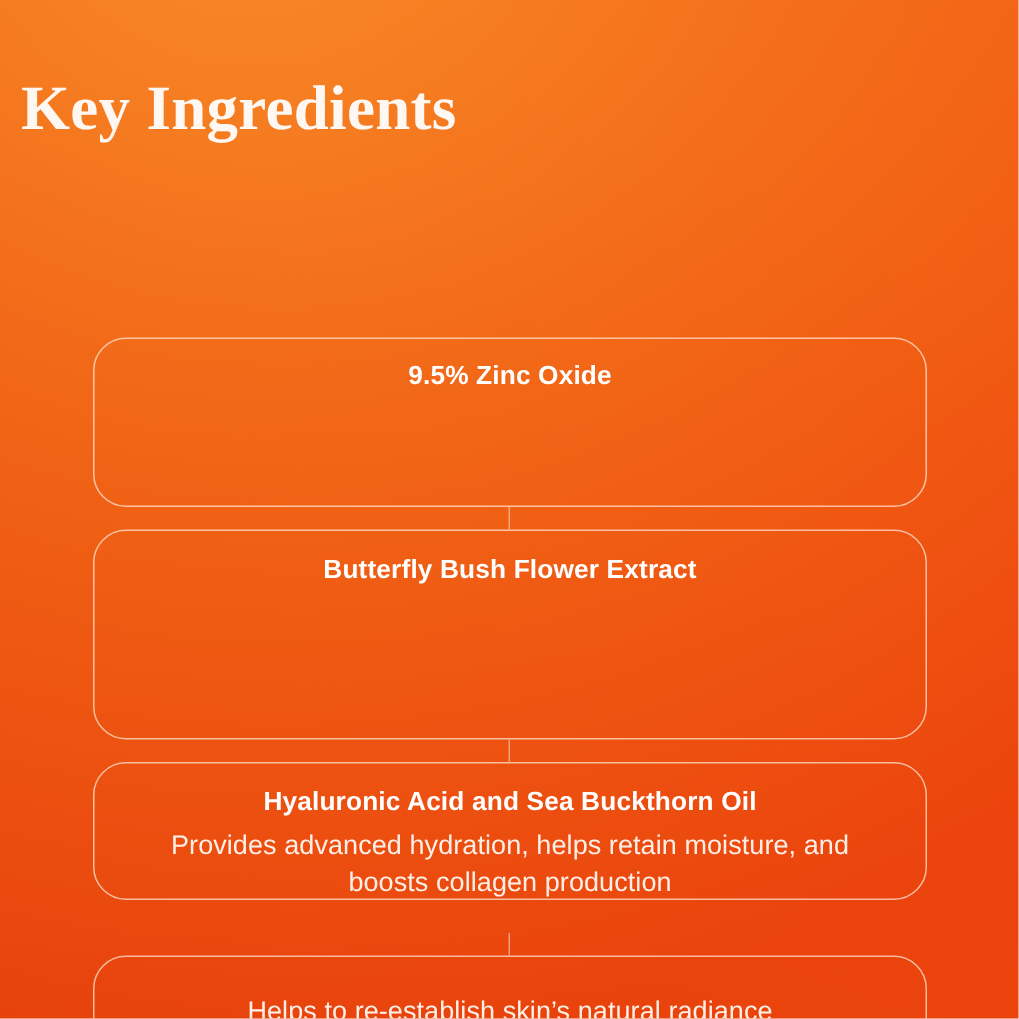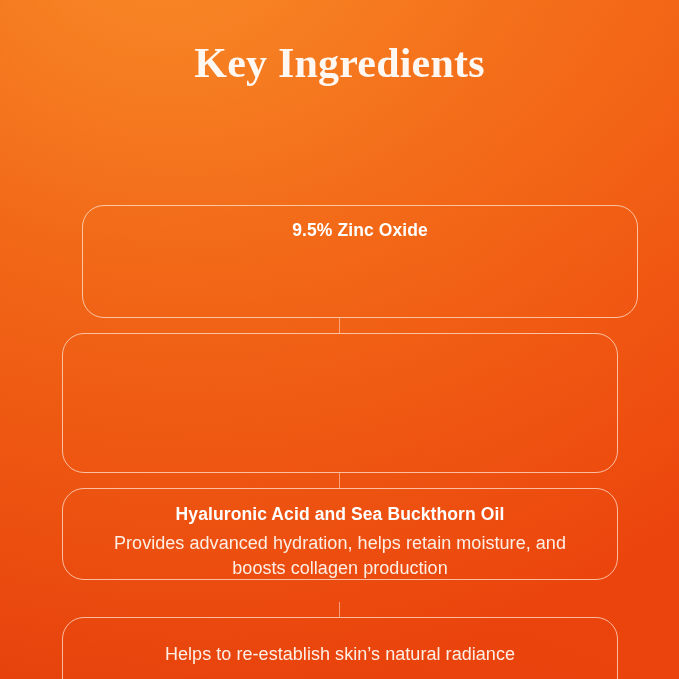--- a/index.html
+++ b/index.html
@@ -36,23 +36,22 @@
     position: absolute;
     inset: 0;
     pointer-events: none;
     background:
       linear-gradient(200deg, rgba(255,150,40,0.12) 0%, rgba(255,150,40,0.0) 34%, rgba(205,50,6,0.10) 80%, rgba(196,46,5,0.16) 100%);
   }
 
   .title {
     position: relative;
     z-index: 2;
-    margin: 4px;
+    margin: 14px;
     padding-top: 36px;
-    text-align: center;
     font-family: "Liberation Serif", serif;
     font-weight: 700;
     font-size: 42px;
     line-height: 1.1;
     color: #FFF7F1;
     letter-spacing: 0.2px;
   }
 
   .cards {
     position: relative;
@@ -98,21 +97,21 @@
     margin: 0;
     font-family: "Liberation Sans", sans-serif;
     font-weight: 400;
     font-size: 18px;
     line-height: 1.40;
     color: #FDEFE6;
     letter-spacing: 0.05px;
   }
 
   
-  .card-1 { top: 115px;  height: 113px; padding-top: 13px; margin-left: 20px; }
+  .card-1 { top: 115px;  height: 113px; padding-top: 13px; }
   .card-2 { top: 243px;  height: 140px; padding-top: 14px; }
   .card-3 { top: 398px;  height: 92px; padding-top: 14px; }
   .card-4 { top: 527px;  height: 116px; padding-top: 24px; }
 
   .conn-1 { top: 228px; height: 15px; }
   .conn-2 { top: 383px; height: 15px; }
   .conn-3 { top: 512px; height: 15px; }
 </style>
 </head>
 <body>
@@ -125,20 +124,21 @@
 
     <div class="connector conn-1"></div>
     <div class="connector conn-2"></div>
     <div class="connector conn-3"></div>
 
     <div class="card card-1">
       <p class="card-title">9.5% Zinc Oxide</p>
     </div>
 
     <div class="card card-2">
+      <p class="card-title">Butterfly Bush Flower Extract</p>
     </div>
 
     <div class="card card-3">
       <p class="card-title">Hyaluronic Acid and Sea Buckthorn Oil</p>
       <p class="card-body">Provides advanced hydration, helps retain moisture, and boosts collagen production</p>
     </div>
 
     <div class="card card-4">
       <p class="card-body">Helps to re-establish skin’s natural radiance</p>
     </div>

